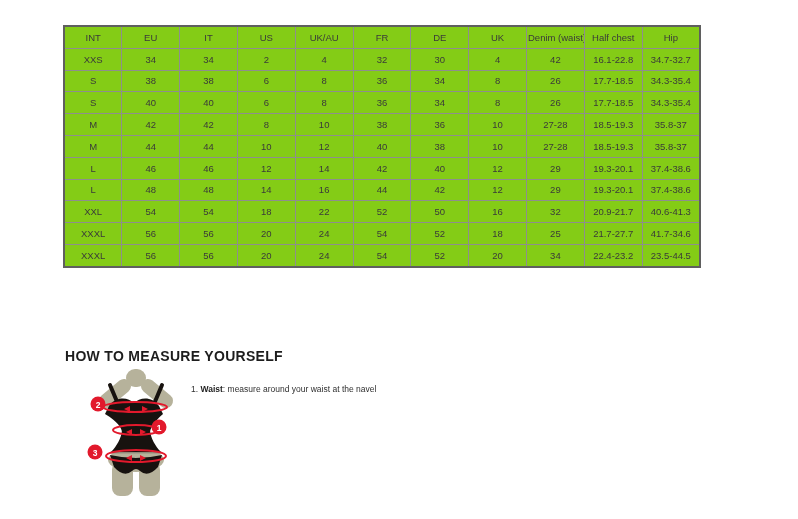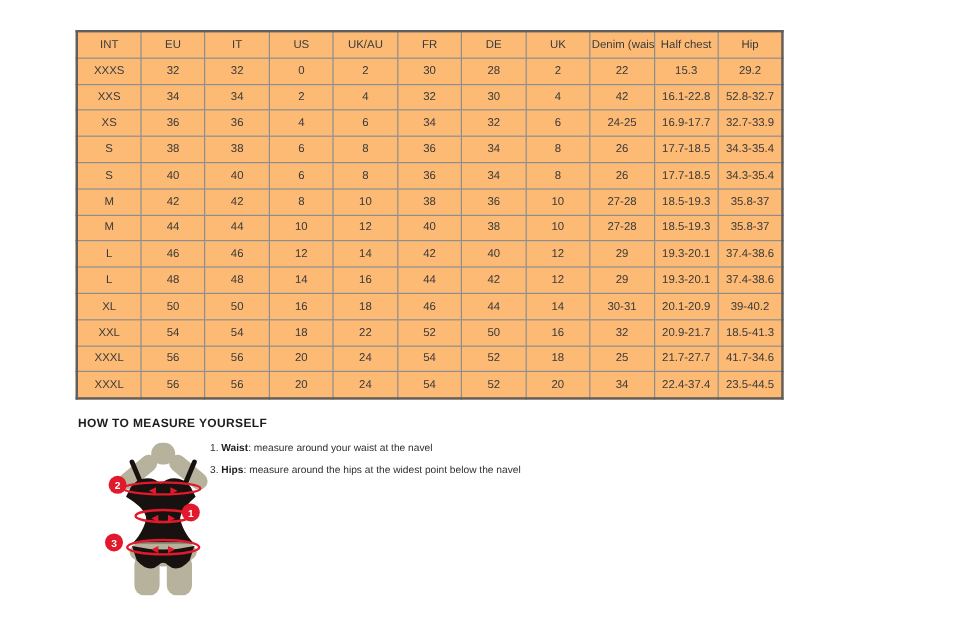--- a/index.html
+++ b/index.html
@@ -14,55 +14,55 @@
     overflow: hidden;
     font-family: "Liberation Sans", sans-serif;
     color: #3a3a3a;
   }
 
   
   .size-table {
     position: absolute;
     left: 63px;
     top: 25px;
-    width: 590px;
+    width: 638px;
     border-collapse: collapse;
     table-layout: fixed;
     border: 2px solid #5f5f5f;
-    background: #fdba74;
+    background: #84cc16;
   }
   .size-table th,
   .size-table td {
     border: 1px solid #8e8e8e;
     height: 20.8px;
     padding: 0 1px;
     text-align: center;
     vertical-align: middle;
     font-size: 9.5px;
     font-weight: normal;
     color: #3a3a3a;
     white-space: nowrap;
     overflow: hidden;
   }
 
   
   .measure-title {
     position: absolute;
     left: 65px;
     top: 348px;
-    font-size: 10px;
+    font-size: 14px;
     font-weight: bold;
     letter-spacing: 0.3px;
     color: #1d1d1d;
   }
   .measure-list {
     position: absolute;
     left: 175px;
     top: 368px;
-    margin: 0;
+    margin: 16px;
     padding: 0;
     list-style: none;
   }
   .measure-list li {
     font-size: 8.5px;
     color: #2f2f2f;
     margin-bottom: 7.5px;
     white-space: nowrap;
   }
   .measure-list .lbl {
@@ -97,57 +97,31 @@
         <th>FR</th>
         <th>DE</th>
         <th>UK</th>
         <th>Denim (waist)</th>
         <th>Half chest</th>
         <th>Hip</th>
       </tr>
   </thead>
   <tbody>
       <tr>
-        <td>XXXS</td>
-        <td>32</td>
-        <td>32</td>
-        <td>0</td>
-        <td>2</td>
-        <td>30</td>
-        <td>28</td>
-        <td>2</td>
-        <td>22</td>
-        <td>15.3</td>
-        <td>29.2</td>
-      </tr>
-      <tr>
         <td>XXS</td>
         <td>34</td>
         <td>34</td>
         <td>2</td>
         <td>4</td>
         <td>32</td>
         <td>30</td>
         <td>4</td>
         <td>42</td>
         <td>16.1-22.8</td>
-        <td>52.8-32.7</td>
-      </tr>
-      <tr>
-        <td>XS</td>
-        <td>36</td>
-        <td>36</td>
-        <td>4</td>
-        <td>6</td>
-        <td>34</td>
-        <td>32</td>
-        <td>6</td>
-        <td>24-25</td>
-        <td>16.9-17.7</td>
-        <td>32.7-33.9</td>
+        <td>34.7-32.7</td>
       </tr>
       <tr>
         <td>S</td>
         <td>38</td>
         <td>38</td>
         <td>6</td>
         <td>8</td>
         <td>36</td>
         <td>34</td>
         <td>8</td>
@@ -214,44 +188,31 @@
         <td>14</td>
         <td>16</td>
         <td>44</td>
         <td>42</td>
         <td>12</td>
         <td>29</td>
         <td>19.3-20.1</td>
         <td>37.4-38.6</td>
       </tr>
       <tr>
-        <td>XL</td>
-        <td>50</td>
-        <td>50</td>
-        <td>16</td>
-        <td>18</td>
-        <td>46</td>
-        <td>44</td>
-        <td>14</td>
-        <td>30-31</td>
-        <td>20.1-20.9</td>
-        <td>39-40.2</td>
-      </tr>
-      <tr>
         <td>XXL</td>
         <td>54</td>
         <td>54</td>
         <td>18</td>
         <td>22</td>
         <td>52</td>
         <td>50</td>
         <td>16</td>
         <td>32</td>
         <td>20.9-21.7</td>
-        <td>18.5-41.3</td>
+        <td>40.6-41.3</td>
       </tr>
       <tr>
         <td>XXXL</td>
         <td>56</td>
         <td>56</td>
         <td>20</td>
         <td>24</td>
         <td>54</td>
         <td>52</td>
         <td>18</td>
@@ -262,21 +223,21 @@
       <tr>
         <td>XXXL</td>
         <td>56</td>
         <td>56</td>
         <td>20</td>
         <td>24</td>
         <td>54</td>
         <td>52</td>
         <td>20</td>
         <td>34</td>
-        <td>22.4-37.4</td>
+        <td>22.4-23.2</td>
         <td>23.5-44.5</td>
       </tr>
     </tbody>
 </table>
 
 <div class="measure-title">HOW TO MEASURE YOURSELF</div>
 
 <svg class="figure-svg" viewBox="0 0 112 132" xmlns="http://www.w3.org/2000/svg">
 
   <g>
@@ -333,17 +294,13 @@
     <circle cx="15" cy="84" r="7.5" fill="#e2192c"></circle>
     <text class="badge-num" x="15" y="87.5" text-anchor="middle">3</text>
   </g>
 </svg>
 
 <ol class="measure-list">
   <li>
     <span>1.</span>
     <span class="lbl">Waist</span><span>: measure around your waist at the navel</span>
   </li>
-  <li>
-    <span>3.</span>
-    <span class="lbl">Hips</span><span>: measure around the hips at the widest point below the navel</span>
-  </li>
 </ol>
 
 </body></html>

